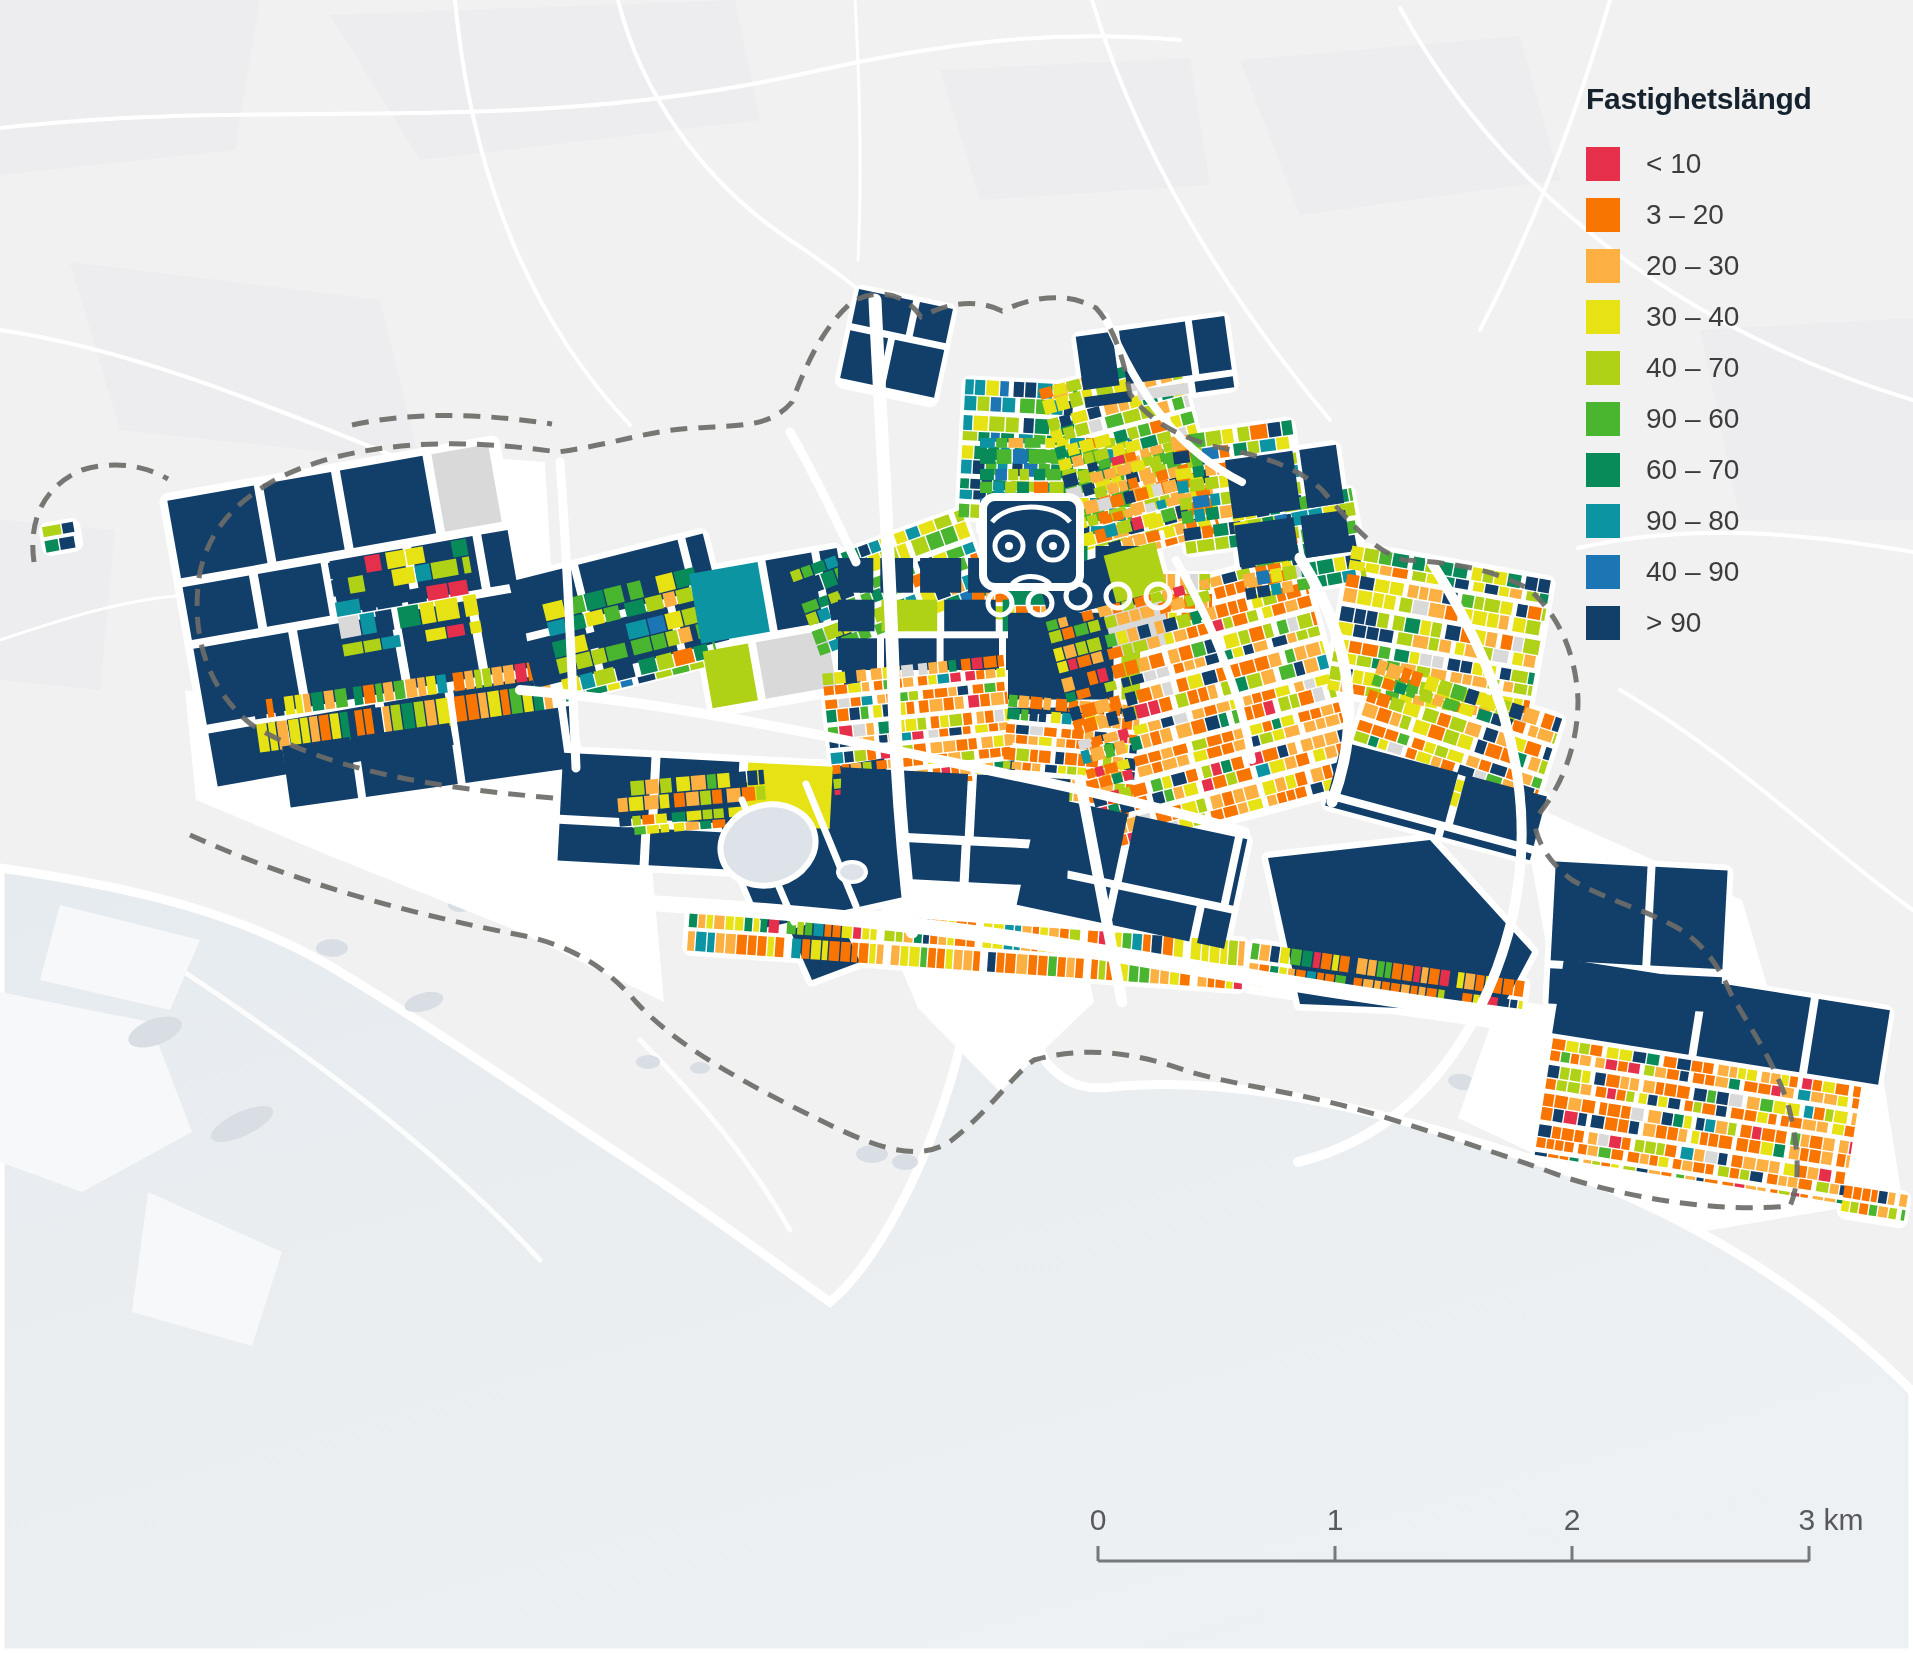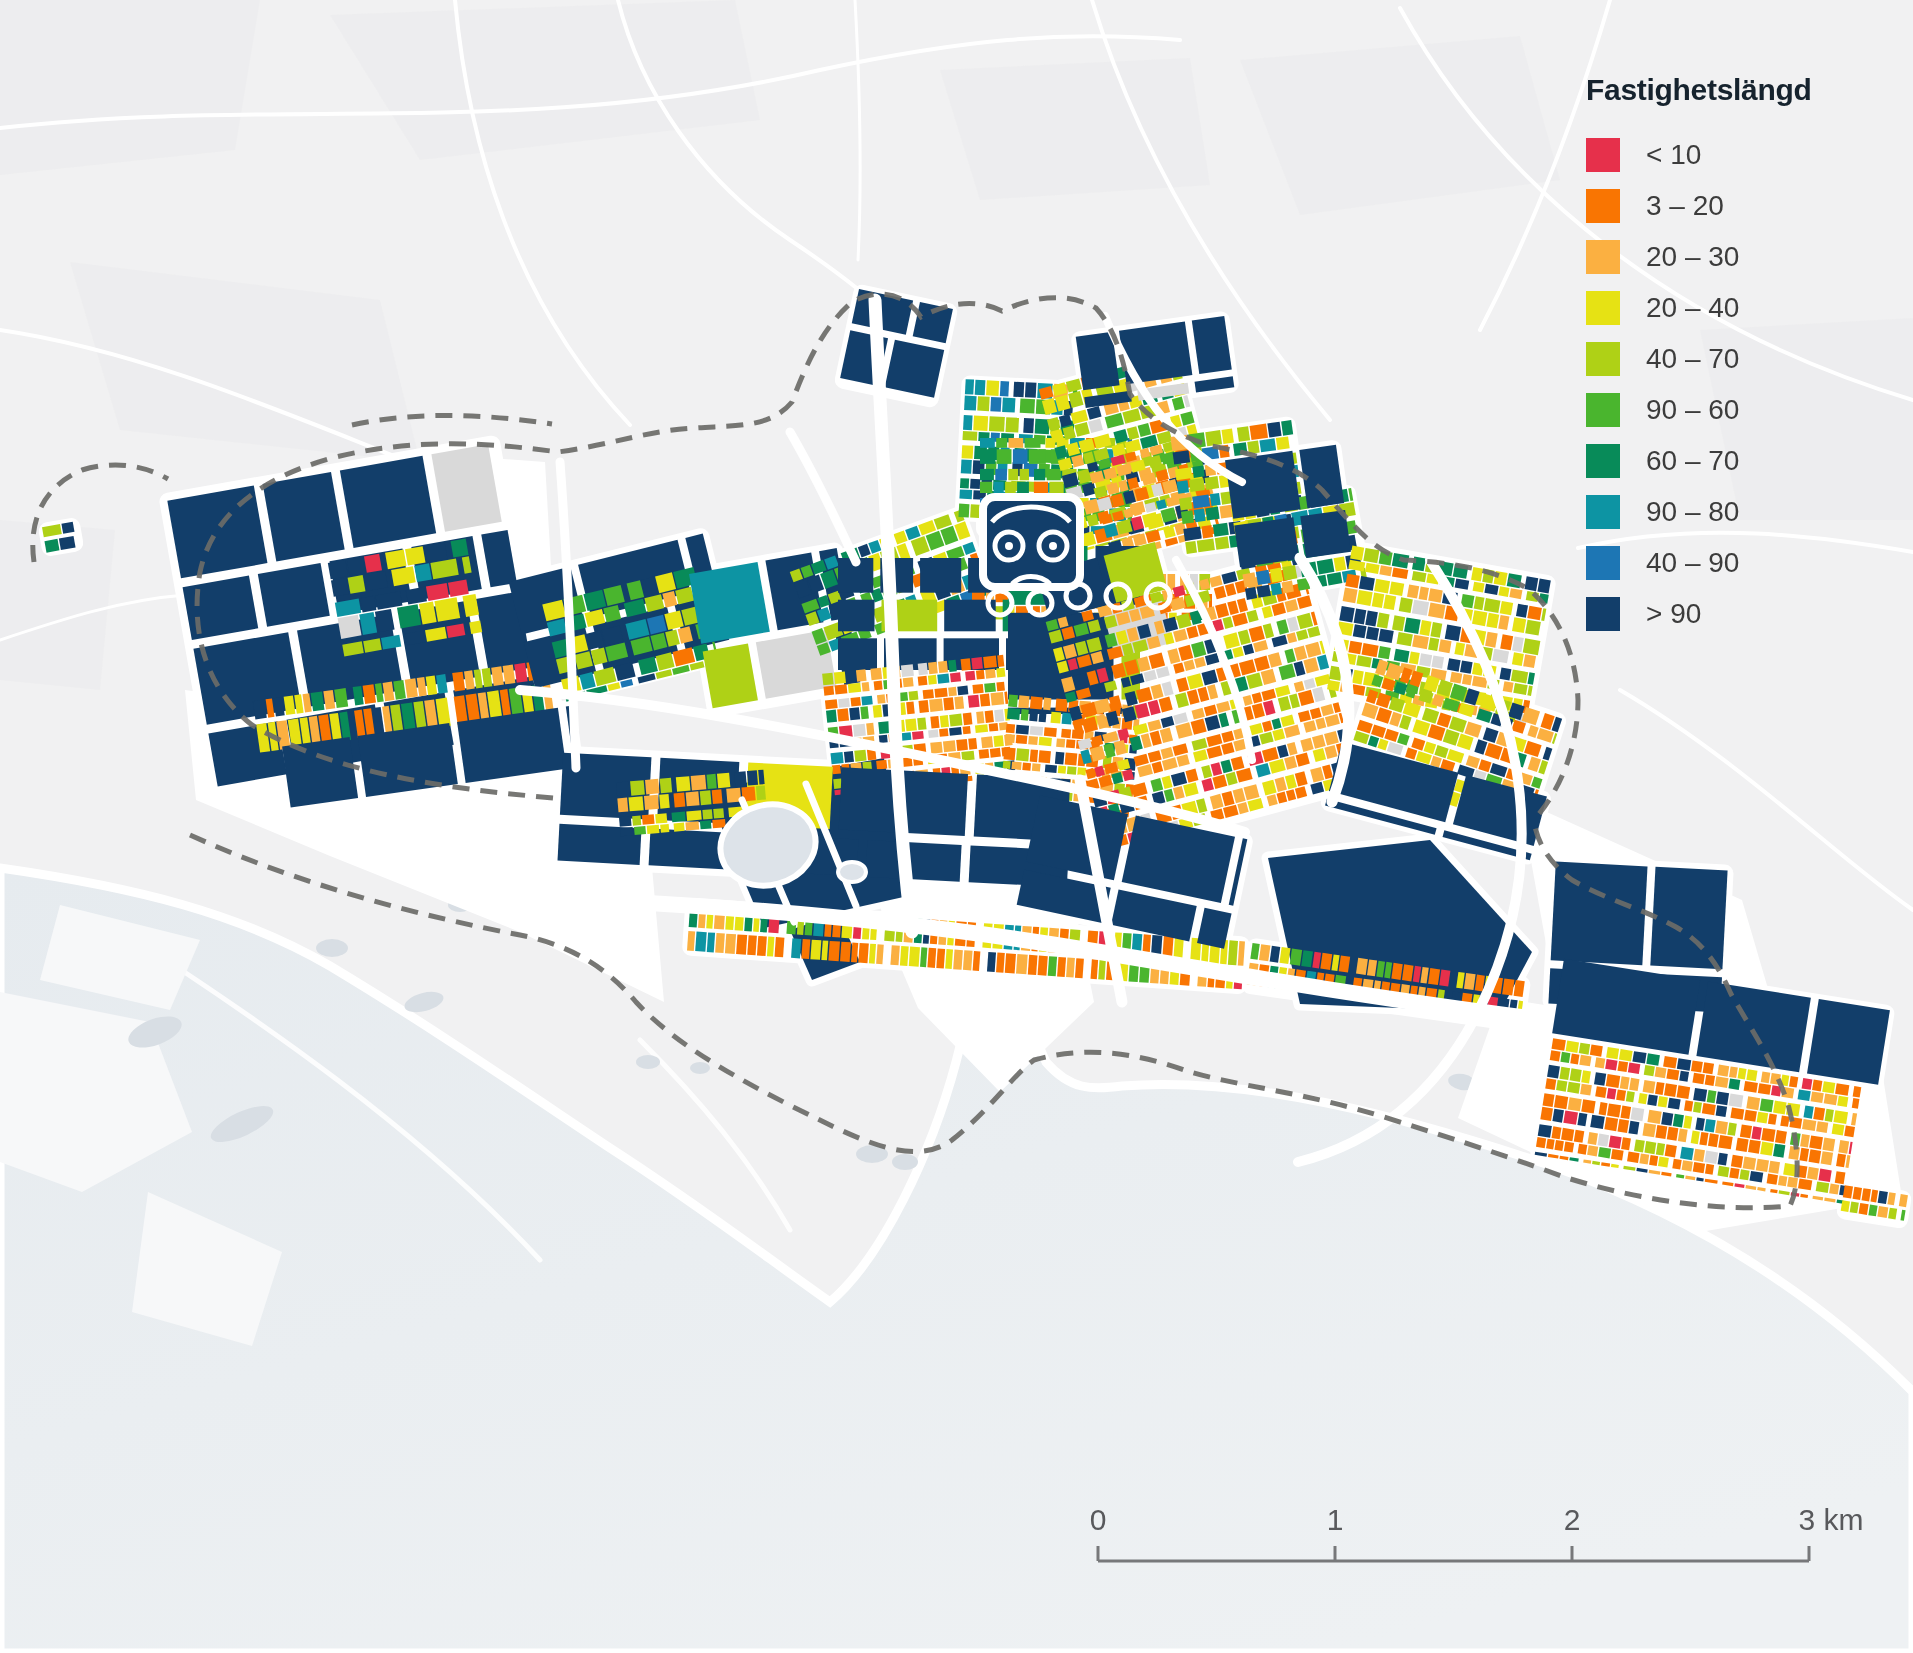--- a/index.html
+++ b/index.html
@@ -1,19 +1,19 @@
 <!DOCTYPE html>
 <html><head>
 <meta charset="utf-8">
 <style>
   html,body{margin:0;padding:0;}
   #app{position:relative;width:1913px;height:1653px;overflow:hidden;
        background:#f1f1f2;font-family:"Liberation Sans",sans-serif;}
   #map-svg{position:absolute;left:0;top:0;}
-  .legend{position:absolute;left:1586px;top:70px;width:320px;}
+  .legend{position:absolute;left:1586px;top:79px;width:320px;}
   .legend-title{font-size:30px;font-weight:700;line-height:40px;color:#16232e;
                 letter-spacing:-0.3px;margin-bottom:28px;}
   .legend-title span{display:block;}
   .legend-row{display:flex;align-items:flex-start;height:34px;margin-bottom:17px;}
   .legend-swatch{width:34px;height:34px;flex:0 0 34px;margin-right:26px;}
   .legend-label{font-size:28px;color:#3c3c3c;line-height:34px;}
 </style>
 </head>
 <body>
 
@@ -2358,21 +2358,21 @@
         <div class="legend-row">
           <span class="legend-swatch" style="background: rgb(249, 117, 2);"></span>
           <span class="legend-label">3 – 20</span>
         </div>
         <div class="legend-row">
           <span class="legend-swatch" style="background: rgb(251, 176, 65);"></span>
           <span class="legend-label">20 – 30</span>
         </div>
         <div class="legend-row">
           <span class="legend-swatch" style="background: rgb(230, 226, 20);"></span>
-          <span class="legend-label">20 – 40</span>
+          <span class="legend-label">30 – 40</span>
         </div>
         <div class="legend-row">
           <span class="legend-swatch" style="background: rgb(175, 209, 22);"></span>
           <span class="legend-label">40 – 70</span>
         </div>
         <div class="legend-row">
           <span class="legend-swatch" style="background: rgb(74, 181, 46);"></span>
           <span class="legend-label">90 – 60</span>
         </div>
         <div class="legend-row">

